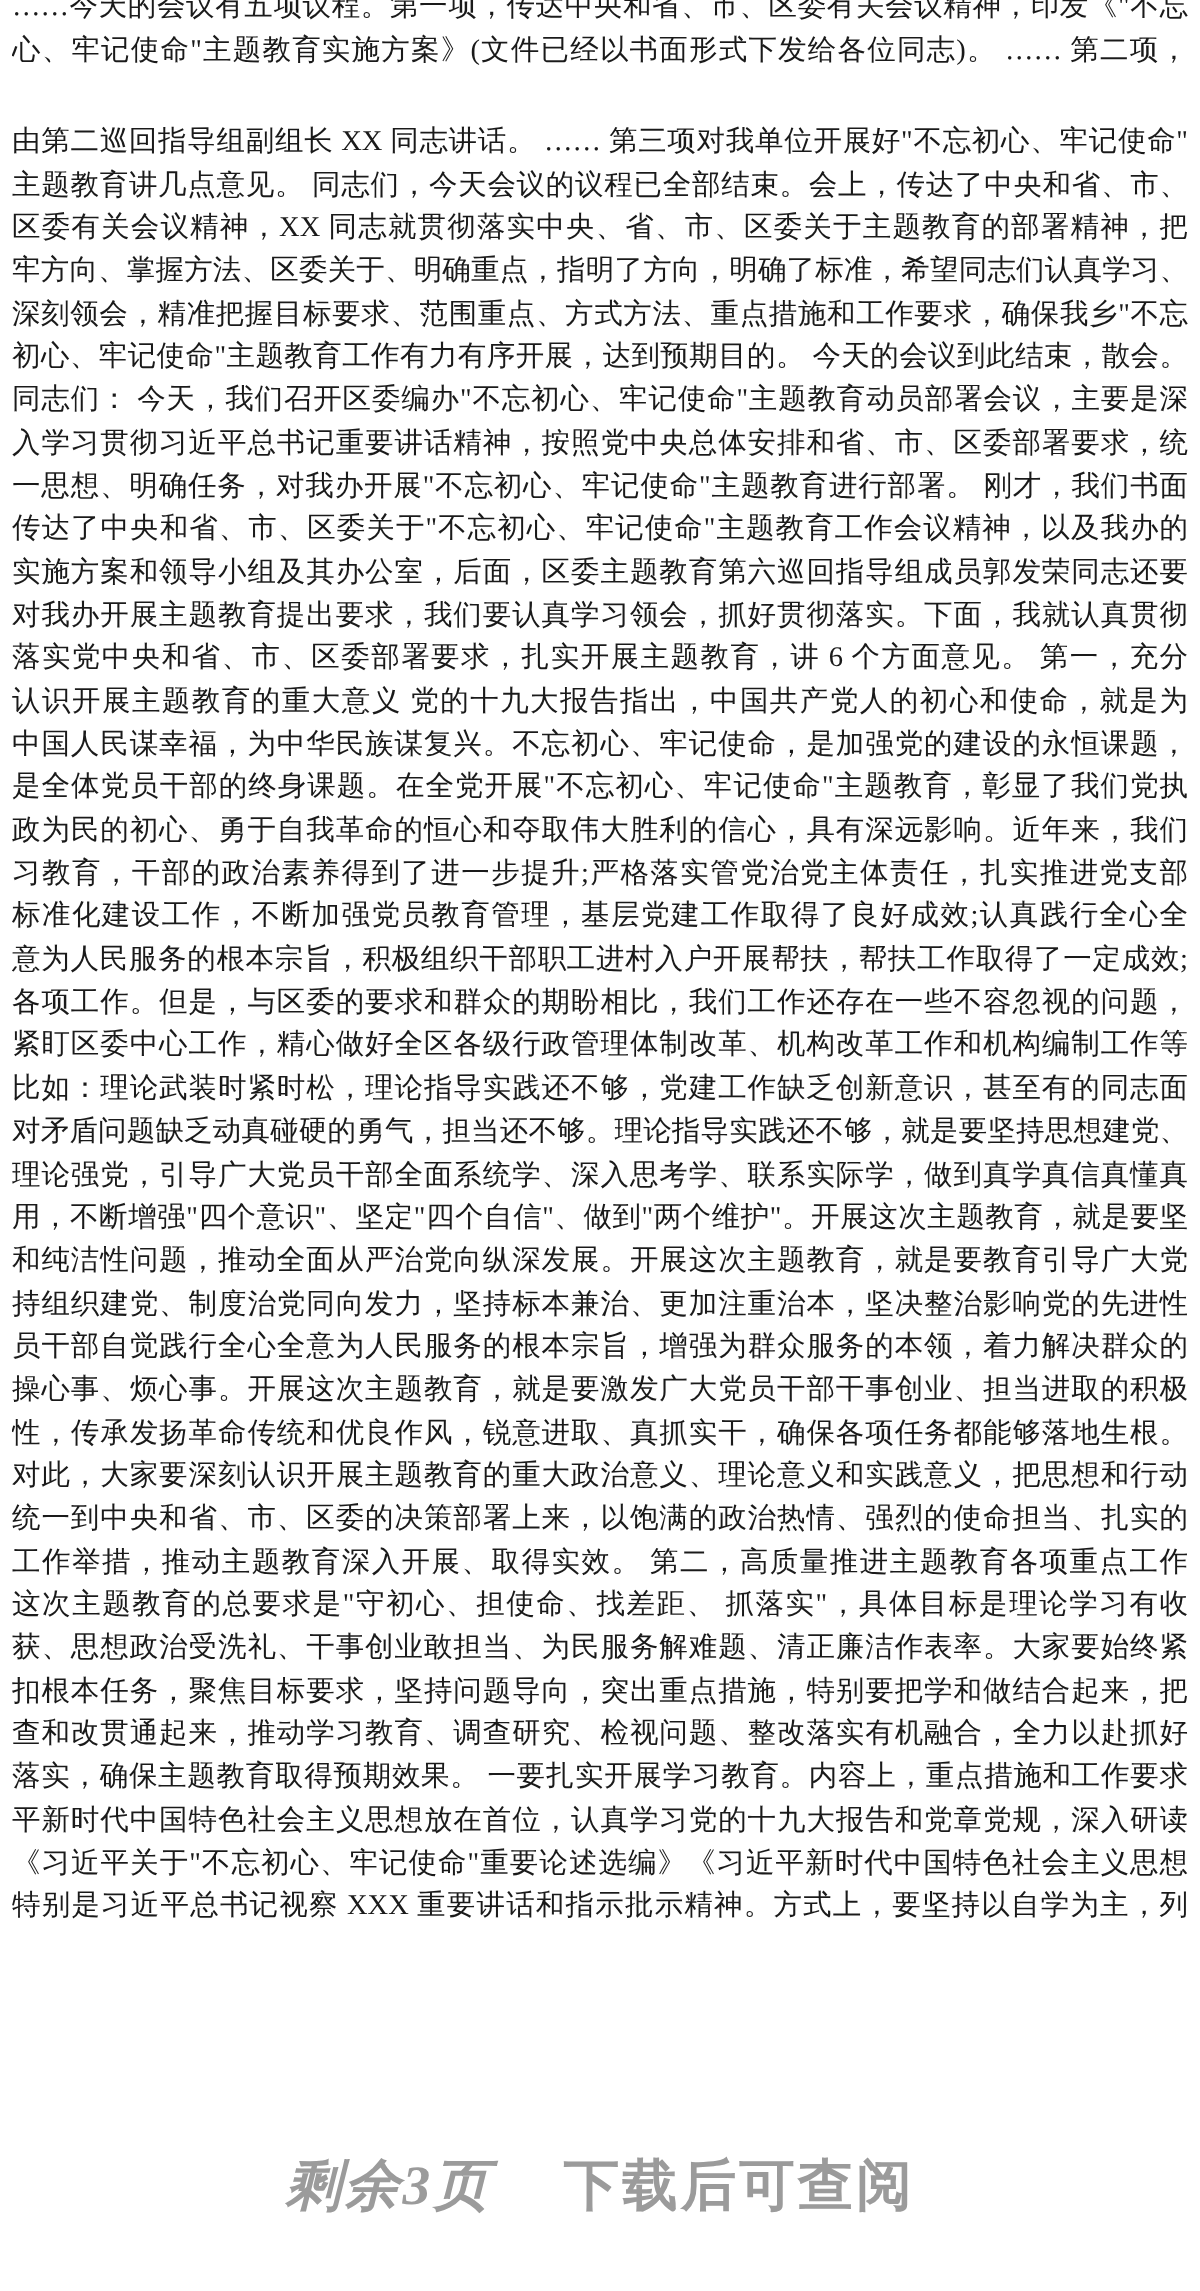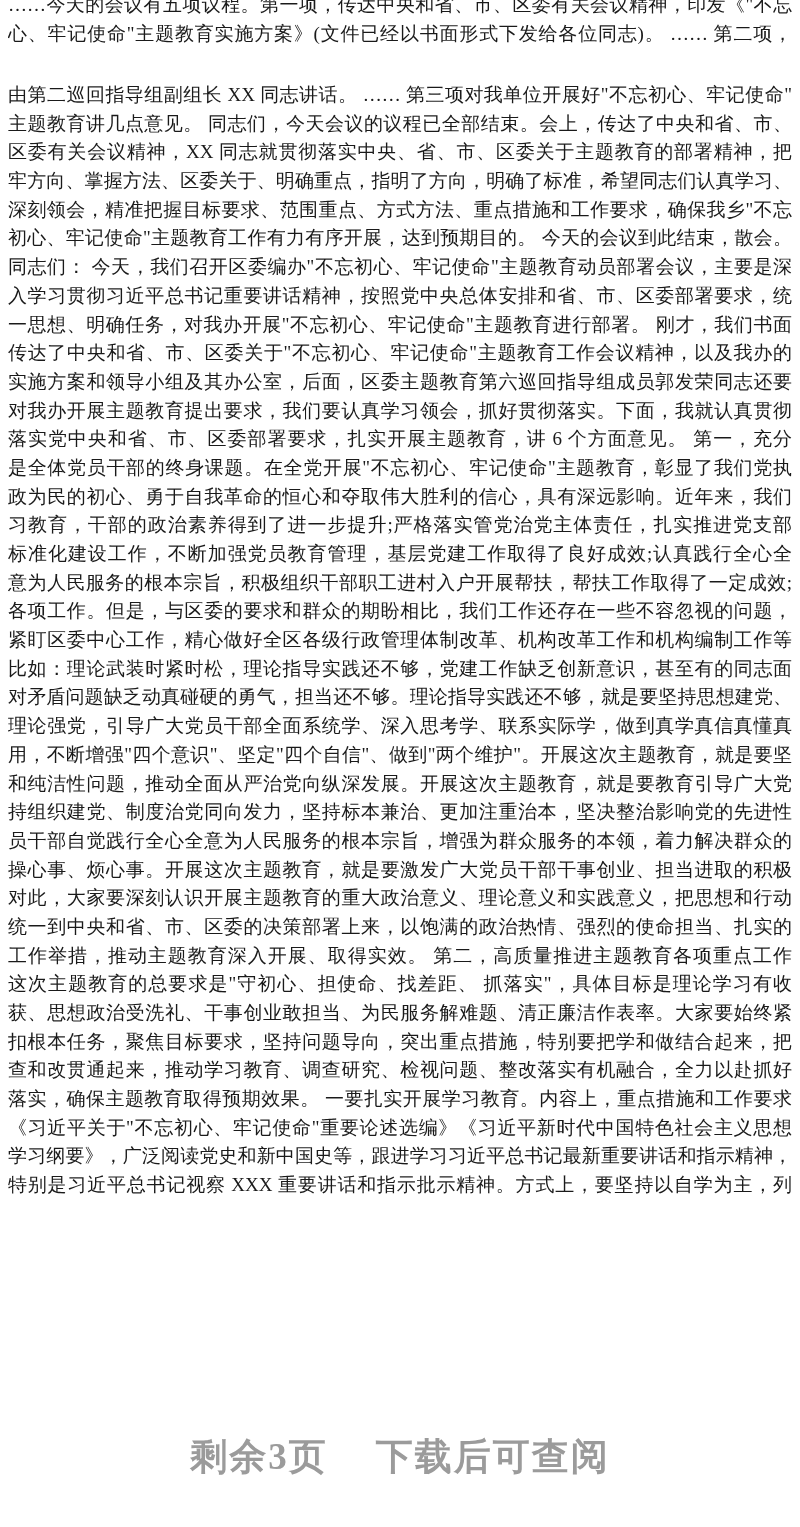--- a/index.html
+++ b/index.html
@@ -43,20 +43,21 @@
     width: 100%;
     text-align: center;
     font-weight: bold;
     font-size: 37px;
     color: #9b9b9b;
     font-family: "Liberation Serif", "DejaVu Serif", serif;
     letter-spacing: 2px;
   }
   .footer .seg-left {
     margin-right: 48px;
+    font-style: italic;
   }
 </style>
 </head>
 <body>
 
 <div>
 
   <div class="text-block top-block">
     <div class="line">……今天的会议有五项议程。第一项，传达中央和省、市、区委有关会议精神，印发《"不忘初</div>
     <div class="line">心、牢记使命"主题教育实施方案》(文件已经以书面形式下发给各位同志)。 …… 第二项，</div>
@@ -69,45 +70,48 @@
       <div class="line">牢方向、掌握方法、区委关于、明确重点，指明了方向，明确了标准，希望同志们认真学习、</div>
       <div class="line">深刻领会，精准把握目标要求、范围重点、方式方法、重点措施和工作要求，确保我乡"不忘</div>
       <div class="line">初心、牢记使命"主题教育工作有力有序开展，达到预期目的。 今天的会议到此结束，散会。</div>
       <div class="line">同志们： 今天，我们召开区委编办"不忘初心、牢记使命"主题教育动员部署会议，主要是深</div>
       <div class="line">入学习贯彻习近平总书记重要讲话精神，按照党中央总体安排和省、市、区委部署要求，统</div>
       <div class="line">一思想、明确任务，对我办开展"不忘初心、牢记使命"主题教育进行部署。 刚才，我们书面</div>
       <div class="line">传达了中央和省、市、区委关于"不忘初心、牢记使命"主题教育工作会议精神，以及我办的</div>
       <div class="line">实施方案和领导小组及其办公室，后面，区委主题教育第六巡回指导组成员郭发荣同志还要</div>
       <div class="line">对我办开展主题教育提出要求，我们要认真学习领会，抓好贯彻落实。下面，我就认真贯彻</div>
       <div class="line">落实党中央和省、市、区委部署要求，扎实开展主题教育，讲 6 个方面意见。 第一，充分</div>
+      <div class="line">认识开展主题教育的重大意义 党的十九大报告指出，中国共产党人的初心和使命，就是为</div>
+      <div class="line">中国人民谋幸福，为中华民族谋复兴。不忘初心、牢记使命，是加强党的建设的永恒课题，</div>
       <div class="line">是全体党员干部的终身课题。在全党开展"不忘初心、牢记使命"主题教育，彰显了我们党执</div>
       <div class="line">政为民的初心、勇于自我革命的恒心和夺取伟大胜利的信心，具有深远影响。近年来，我们</div>
       <div class="line">习教育，干部的政治素养得到了进一步提升;严格落实管党治党主体责任，扎实推进党支部</div>
       <div class="line">标准化建设工作，不断加强党员教育管理，基层党建工作取得了良好成效;认真践行全心全</div>
       <div class="line">意为人民服务的根本宗旨，积极组织干部职工进村入户开展帮扶，帮扶工作取得了一定成效;</div>
       <div class="line">各项工作。但是，与区委的要求和群众的期盼相比，我们工作还存在一些不容忽视的问题，</div>
       <div class="line">紧盯区委中心工作，精心做好全区各级行政管理体制改革、机构改革工作和机构编制工作等</div>
       <div class="line">比如：理论武装时紧时松，理论指导实践还不够，党建工作缺乏创新意识，甚至有的同志面</div>
       <div class="line">对矛盾问题缺乏动真碰硬的勇气，担当还不够。理论指导实践还不够，就是要坚持思想建党、</div>
       <div class="line">理论强党，引导广大党员干部全面系统学、深入思考学、联系实际学，做到真学真信真懂真</div>
       <div class="line">用，不断增强"四个意识"、坚定"四个自信"、做到"两个维护"。开展这次主题教育，就是要坚</div>
       <div class="line">和纯洁性问题，推动全面从严治党向纵深发展。开展这次主题教育，就是要教育引导广大党</div>
       <div class="line">持组织建党、制度治党同向发力，坚持标本兼治、更加注重治本，坚决整治影响党的先进性</div>
       <div class="line">员干部自觉践行全心全意为人民服务的根本宗旨，增强为群众服务的本领，着力解决群众的</div>
       <div class="line">操心事、烦心事。开展这次主题教育，就是要激发广大党员干部干事创业、担当进取的积极</div>
+      <div class="line">性，传承发扬革命传统和优良作风，锐意进取、真抓实干，确保各项任务都能够落地生根。</div>
       <div class="line">对此，大家要深刻认识开展主题教育的重大政治意义、理论意义和实践意义，把思想和行动</div>
       <div class="line">统一到中央和省、市、区委的决策部署上来，以饱满的政治热情、强烈的使命担当、扎实的</div>
       <div class="line">工作举措，推动主题教育深入开展、取得实效。 第二，高质量推进主题教育各项重点工作</div>
       <div class="line">这次主题教育的总要求是"守初心、担使命、找差距、 抓落实"，具体目标是理论学习有收</div>
       <div class="line">获、思想政治受洗礼、干事创业敢担当、为民服务解难题、清正廉洁作表率。大家要始终紧</div>
       <div class="line">扣根本任务，聚焦目标要求，坚持问题导向，突出重点措施，特别要把学和做结合起来，把</div>
       <div class="line">查和改贯通起来，推动学习教育、调查研究、检视问题、整改落实有机融合，全力以赴抓好</div>
       <div class="line">落实，确保主题教育取得预期效果。 一要扎实开展学习教育。内容上，重点措施和工作要求</div>
+      <div class="line">平新时代中国特色社会主义思想放在首位，认真学习党的十九大报告和党章党规，深入研读</div>
       <div class="line">《习近平关于"不忘初心、牢记使命"重要论述选编》《习近平新时代中国特色社会主义思想</div>
-      <div class="line">学习纲要》，广泛阅读党史和新中国史等，跟进学习习近平总书记最新重要讲话和指示精神，</div>
       <div class="line">特别是习近平总书记视察 XXX 重要讲话和指示批示精神。方式上，要坚持以自学为主，列</div>
     </div>
 
   <div class="footer">
     <span class="seg-left">剩余3页</span><span>下载后可查阅</span>
   </div>
 
 </div>
 
 </body></html>

